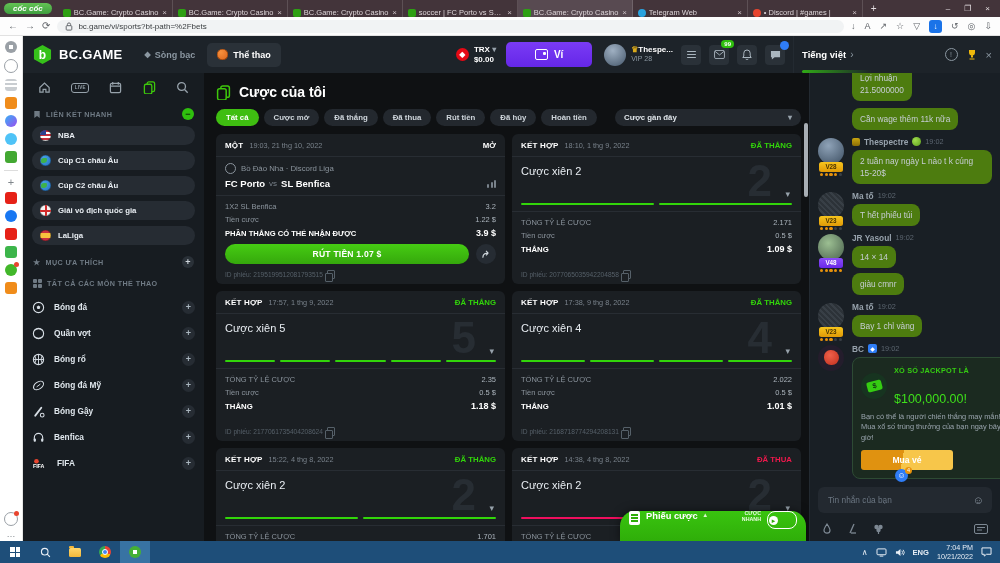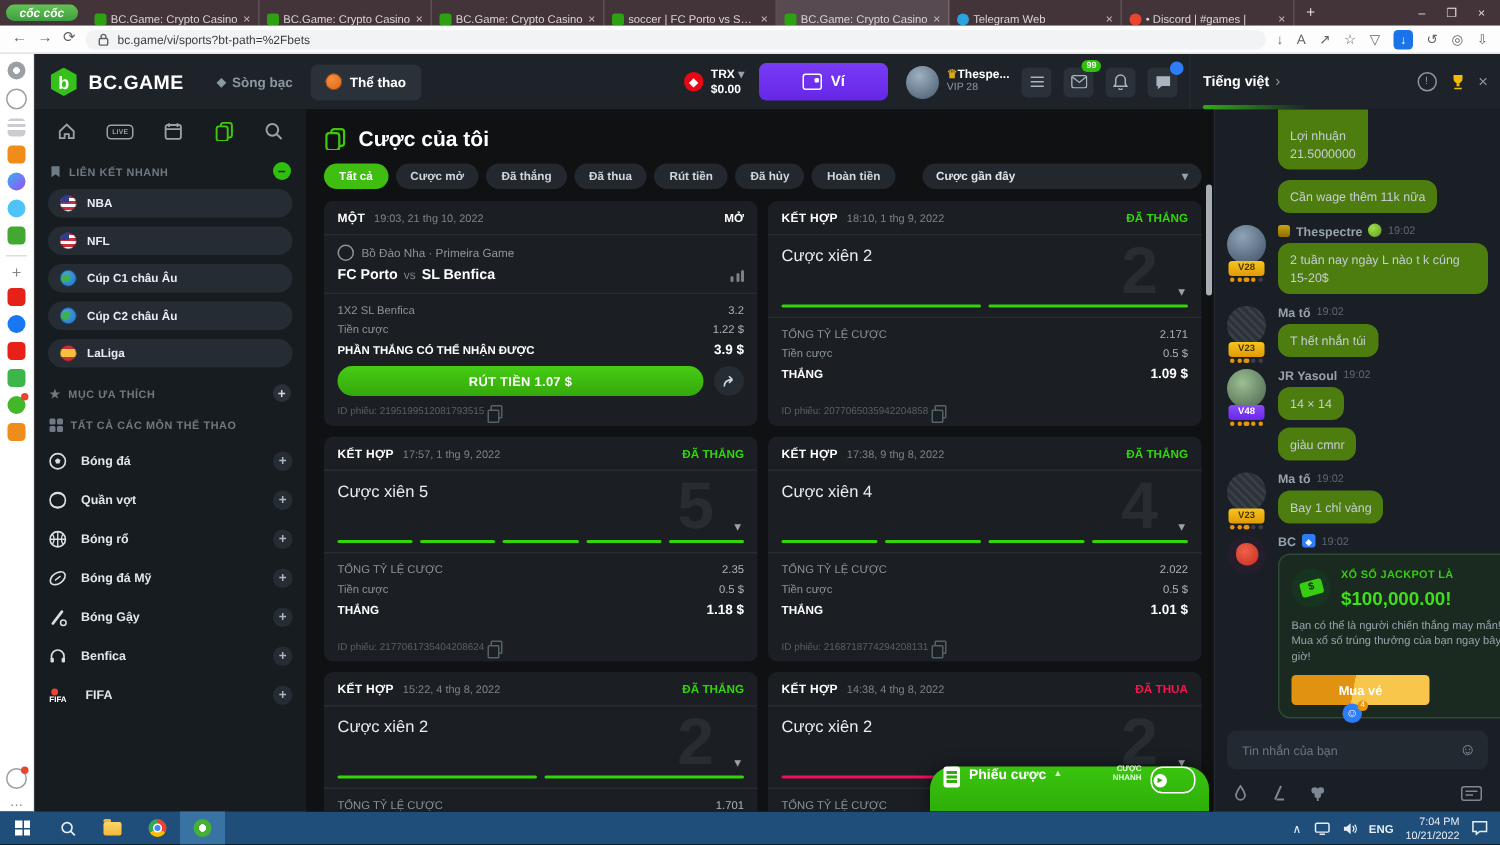--- a/index.html
+++ b/index.html
@@ -172,21 +172,21 @@
   .vshield{width:9px;height:9px;border-radius:2px;background:#2f7df6;color:#fff;font-size:6px;display:flex;align-items:center;justify-content:center}
   .mbubble{display:inline-block;background:#4d7c0f;border-radius:8px;padding:5px 8px;color:#c6cdd4;font-size:8.3px;line-height:1.45;max-width:142px}
   .mbubble.pre{white-space:pre-line}
   .mbubble.follow{margin-top:5px}
 
   .jackpot{position:relative;background:#1b2a20;border:1px solid #2d4a34;border-radius:8px;padding:8px;width:146px}
   .jtop{display:flex;gap:7px;align-items:center}
   .jicon{width:26px;height:26px;border-radius:50%;background:#173420;display:flex;align-items:center;justify-content:center;flex:0 0 auto}
   .jticket{width:15px;height:10px;background:#35cc12;border-radius:2px;transform:rotate(-15deg);color:#0f2b15;font-size:7px;font-weight:bold;text-align:center;line-height:10px}
   .jtitle{color:#35cc12;font-size:7.3px;font-weight:bold;letter-spacing:.2px}
-  .jamount{color:#3ee01a;font-size:12.5px;font-weight:bold;margin-top:5px}
+  .jamount{color:#3ee01a;font-size:12.5px;font-weight:normal;margin-top:17px}
   .jbody{color:#9aa5ae;font-size:7.4px;line-height:1.4;margin-top:6px}
   .jbtn{margin-top:7px;width:92px;height:20px;border-radius:3px;background:linear-gradient(100deg,#e09210 45%,#f7c64a 45%);color:#fff;font-weight:bold;font-size:8.6px;display:flex;align-items:center;justify-content:center}
   .jreact{position:absolute;left:42px;bottom:-4px;width:13px;height:13px;border-radius:50%;background:#2f7df6;color:#fff;font-size:8px;display:flex;align-items:center;justify-content:center}
   .jcount{position:absolute;left:52px;bottom:4px;background:#e8930c;color:#fff;font-size:5.5px;border-radius:5px;padding:0 2px;line-height:7px}
 
   .chatinput{margin:4px 8px 3px;height:26px;background:#232930;border-radius:6px;display:flex;align-items:center;padding:0 8px;flex:0 0 auto}
   .chatinput input{flex:1;background:transparent;border:0;outline:0;color:#c6cdd4;font-size:8.3px;font-family:"Liberation Sans",sans-serif}
   .chatinput input::placeholder{color:#6b7682}
   .smiley{color:#8a95a0;font-size:11px}
   .chatfoot{height:25px;display:flex;align-items:center;gap:15px;padding:0 12px;flex:0 0 auto}
@@ -406,30 +406,30 @@
                 <path d="M1 1 h6 v8 l-3 -2.2 l-3 2.2 z" fill="#6f7a84"></path>
               </svg>
             <span>LIÊN KẾT NHANH</span>
             <span class="sbtn minus">−</span>
           </div>
           <div class="quickitem">
               <span class="flag usa"></span>
               <span>NBA</span>
             </div>
           <div class="quickitem">
-              <span class="flag usa"></span>
-              <span>NFL</span>
-            </div>
-          <div class="quickitem">
               <span class="flag globe"></span>
               <span>Cúp C1 châu Âu</span>
             </div>
           <div class="quickitem">
               <span class="flag globe"></span>
               <span>Cúp C2 châu Âu</span>
+            </div>
+          <div class="quickitem">
+              <span class="flag eng"></span>
+              <span>Giải vô địch quốc gia</span>
             </div>
           <div class="quickitem">
               <span class="flag esp"></span>
               <span>LaLiga</span>
             </div>
 
           <div class="sechead">
             <span style="font-size:8px;color:#6f7a84">★</span>
             <span>MỤC ƯA THÍCH</span>
             <span class="sbtn plus">+</span>
@@ -529,21 +529,21 @@
 
             <div class="card">
               <div class="chead">
                   <span class="ctype">MỘT</span>
                   <span class="cdate">19:03, 21 thg 10, 2022</span>
                   <span class="cstatus st-open">MỞ</span>
                 </div>
               <div class="cdiv"></div>
               <div class="leaguerow">
                   <span class="leagueball"></span>
-                  <span>Bồ Đào Nha · Primeira Game</span>
+                  <span>Bồ Đào Nha · Discord Liga</span>
                 </div>
               <div class="matchrow">
                   <span>FC Porto</span>
                   <span class="vs">vs</span>
                   <span>SL Benfica</span>
                   <span class="statsico">
                     <i style="height:4px"></i>
                     <i style="height:6px"></i>
                     <i style="height:8px"></i>
                   </span>
@@ -788,21 +788,21 @@
                   <i></i>
                   <i></i>
                   <i></i>
                   <i class="off"></i>
                   <i class="off"></i>
                 </span>
               <div class="mhead">
                   <span class="mname">Ma tố</span>
                   <span class="mtime">19:02</span>
                 </div>
-              <span class="mbubble">T hết nhắn túi</span>
+              <span class="mbubble">T hết phiếu túi</span>
             </div>
             <div class="msg">
               <span class="mav a3"></span>
               <span class="vbadge purple">V48</span>
               <span class="vdots">
                   <i></i>
                   <i></i>
                   <i></i>
                   <i></i>
                   <i></i>

